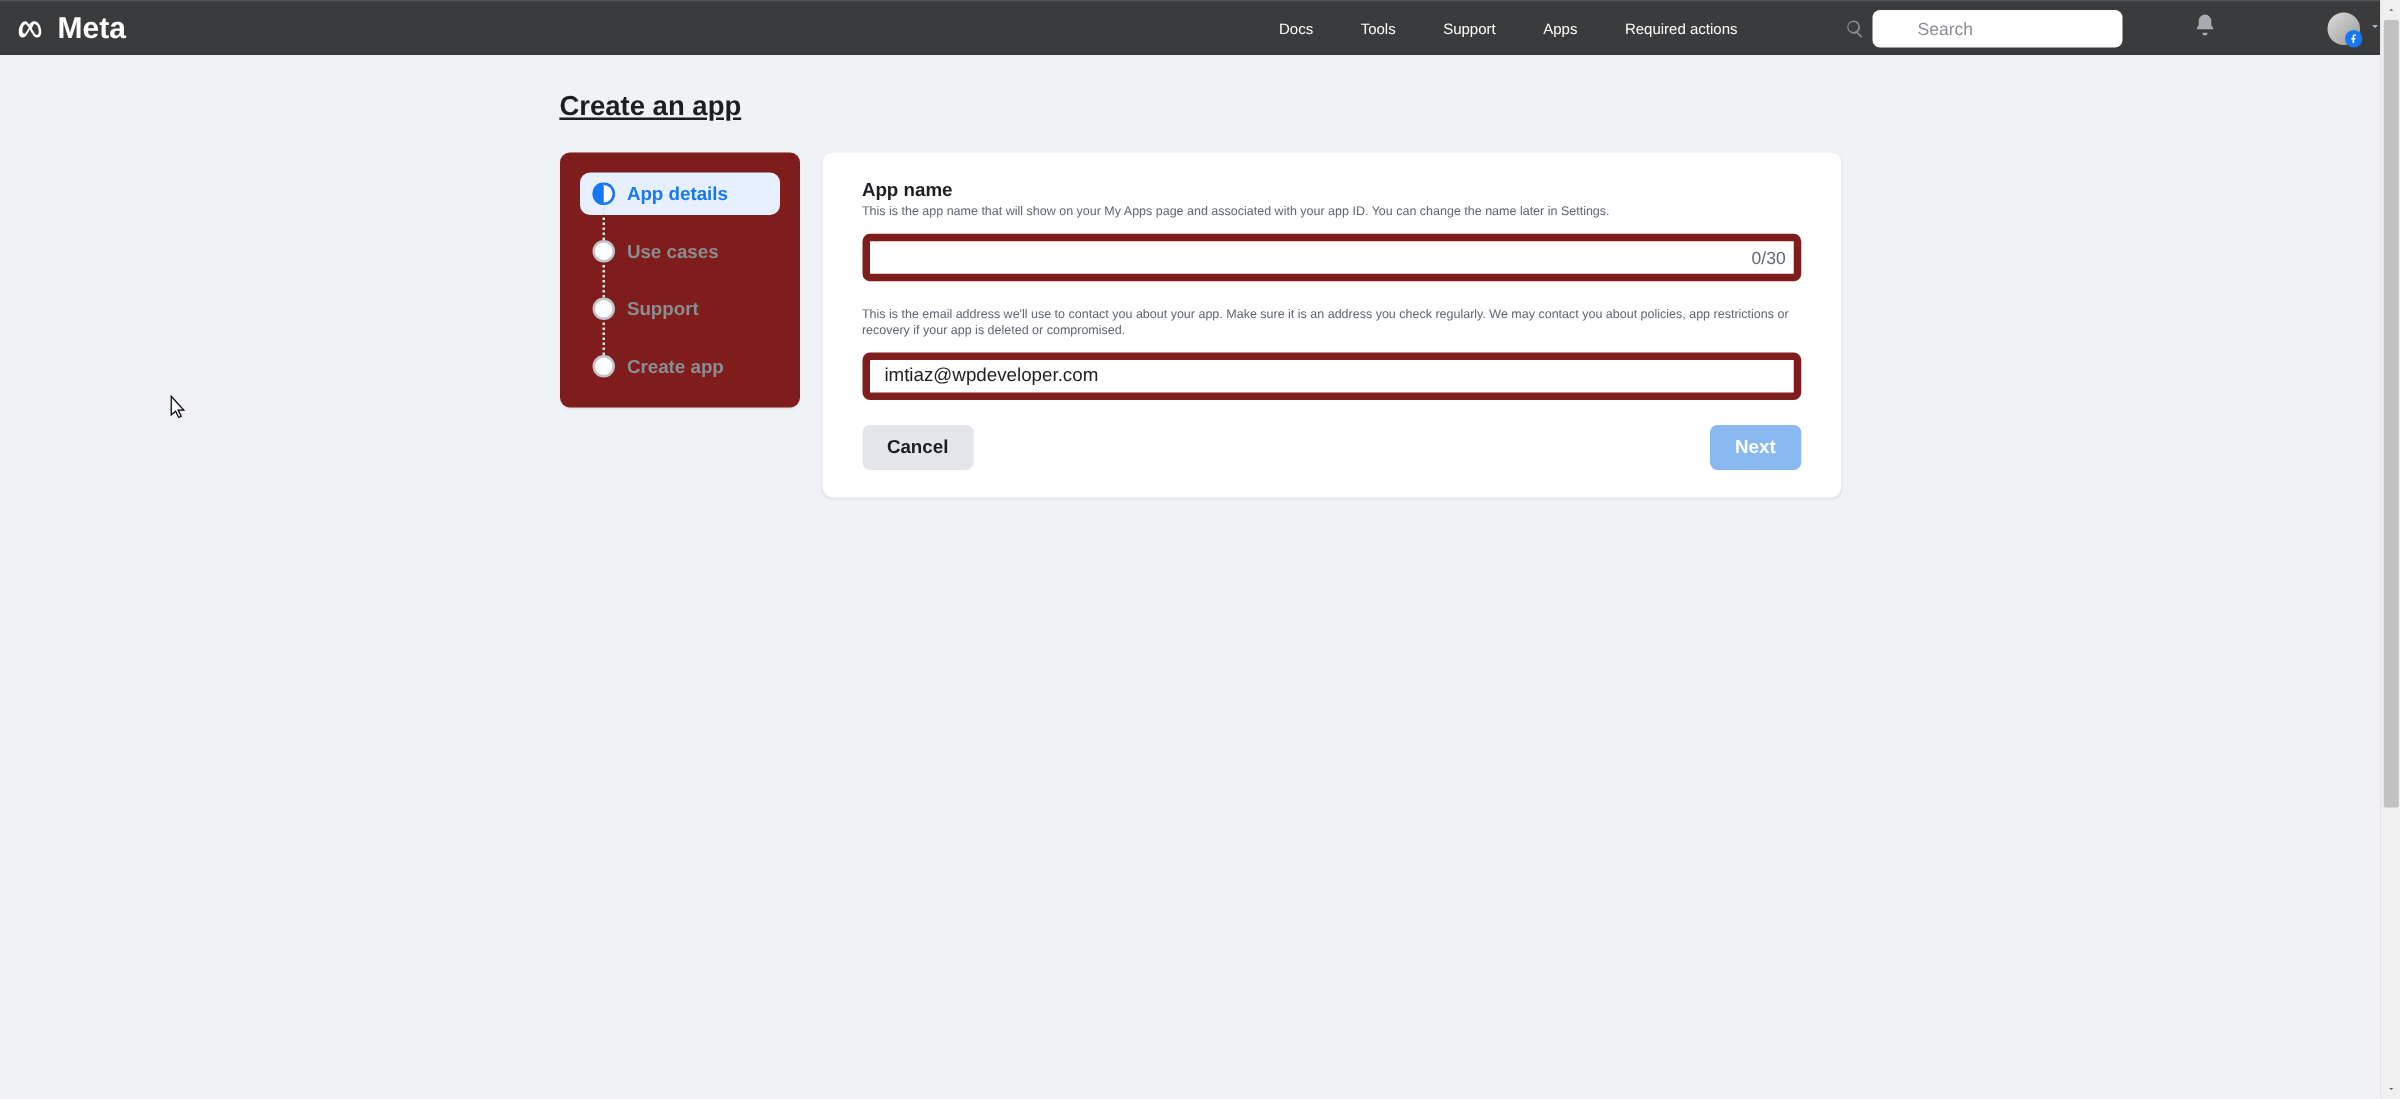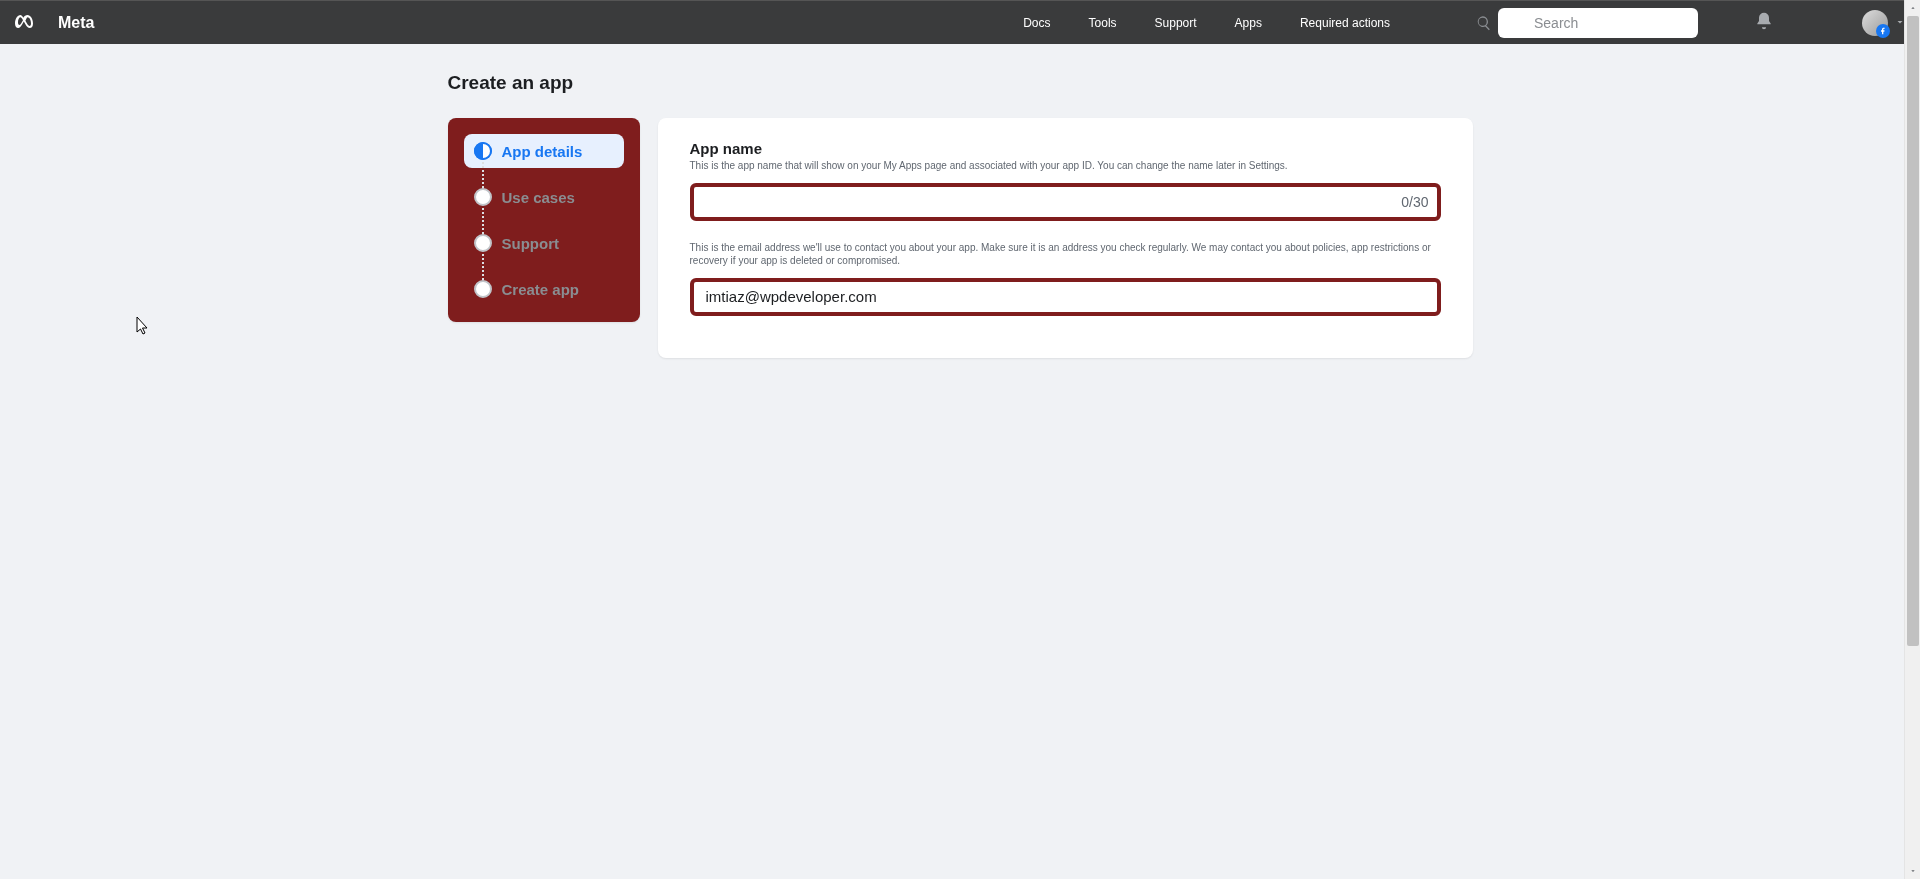--- a/index.html
+++ b/index.html
@@ -26,25 +26,25 @@
       justify-content: space-between;
       border-top: 1px solid #555;
     }
     .topbar-left {
       display: flex;
       align-items: center;
       gap: 8px;
     }
     .meta-logo {
       display: flex;
-      align-items: center;
+      align-items: flex-end;
       color: #fff;
       font-weight: 600;
-      font-size: 16px;
-      gap: 20px;
+      font-size: 24px;
+      gap: 8px;
     }
     .meta-logo svg {
       width: 24px;
       height: 24px;
       fill: #fff;
     }
     .topbar-nav {
       display: flex;
       align-items: center;
       gap: 38px;
@@ -131,24 +131,25 @@
     .main {
       padding: 28px 0 0 0;
       display: flex;
       flex-direction: column;
       align-items: center;
     }
     .container {
       width: 1025px;
     }
     .page-title {
-      font-size: 19px;
+      font-size: 22px;
       font-weight: 700;
       color: #1c1e21;
       margin-bottom: 24px;
+      text-decoration: underline;
     }
     .layout {
       display: flex;
       gap: 18px;
       align-items: flex-start;
     }
     
     
     .sidebar {
       width: 192px;
@@ -243,21 +244,21 @@
       color: #606770;
       margin-bottom: 10px;
       line-height: 1.35;
     }
     .input-wrap {
       position: relative;
     }
     .text-input {
       width: 100%;
       height: 38px;
-      border: 4px solid #7f1d1d;
+      border: 6px solid #7f1d1d;
       border-radius: 6px;
       padding: 0 60px 0 12px;
       font-size: 15px;
       color: #1c1e21;
       background:#fff;
     }
     .char-counter {
       position: absolute;
       right: 12px;
       top: 50%;
@@ -411,20 +412,24 @@
             <input class="text-input" value="" style="">
             <span class="char-counter">0/30</span>
           </div>
         </div>
         <div class="field-group">
           <div class="field-help">This is the email address we'll use to contact you about your app. Make sure it is an address you check regularly. We may contact you about policies, app restrictions or recovery if your app is deleted or compromised.</div>
           <div class="input-wrap">
             <input class="text-input" value="imtiaz@wpdeveloper.com" style="">
           </div>
         </div>
+        <div class="button-row">
+          <button class="btn btn-cancel">Cancel</button>
+          <button class="btn btn-next">Next</button>
+        </div>
       </div>
     </div>
   </div>
 </div>
 
 <div class="vscroll">
   <div class="vscroll-arrow arrow-up">
     <svg viewBox="0 0 24 24">
         <path d="M7 14l5-5 5 5z"></path>
       </svg>

